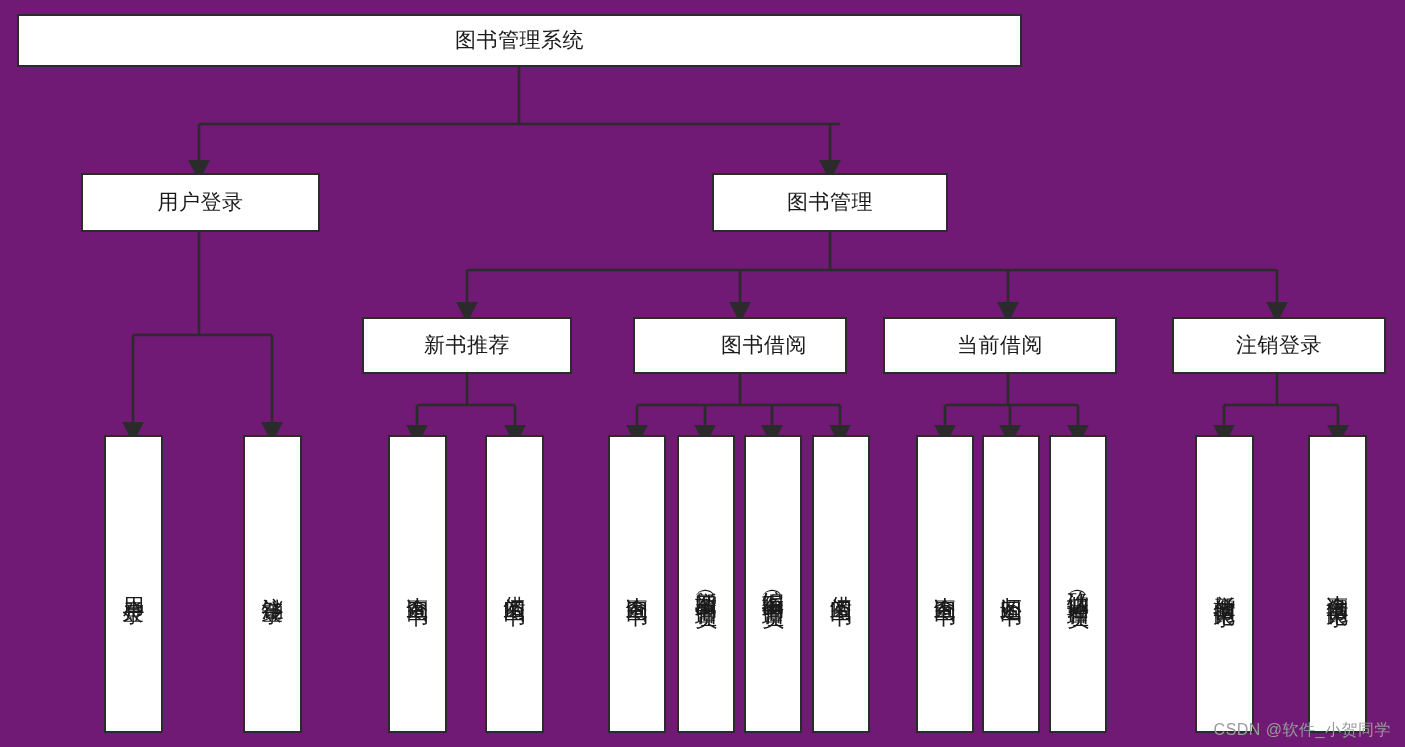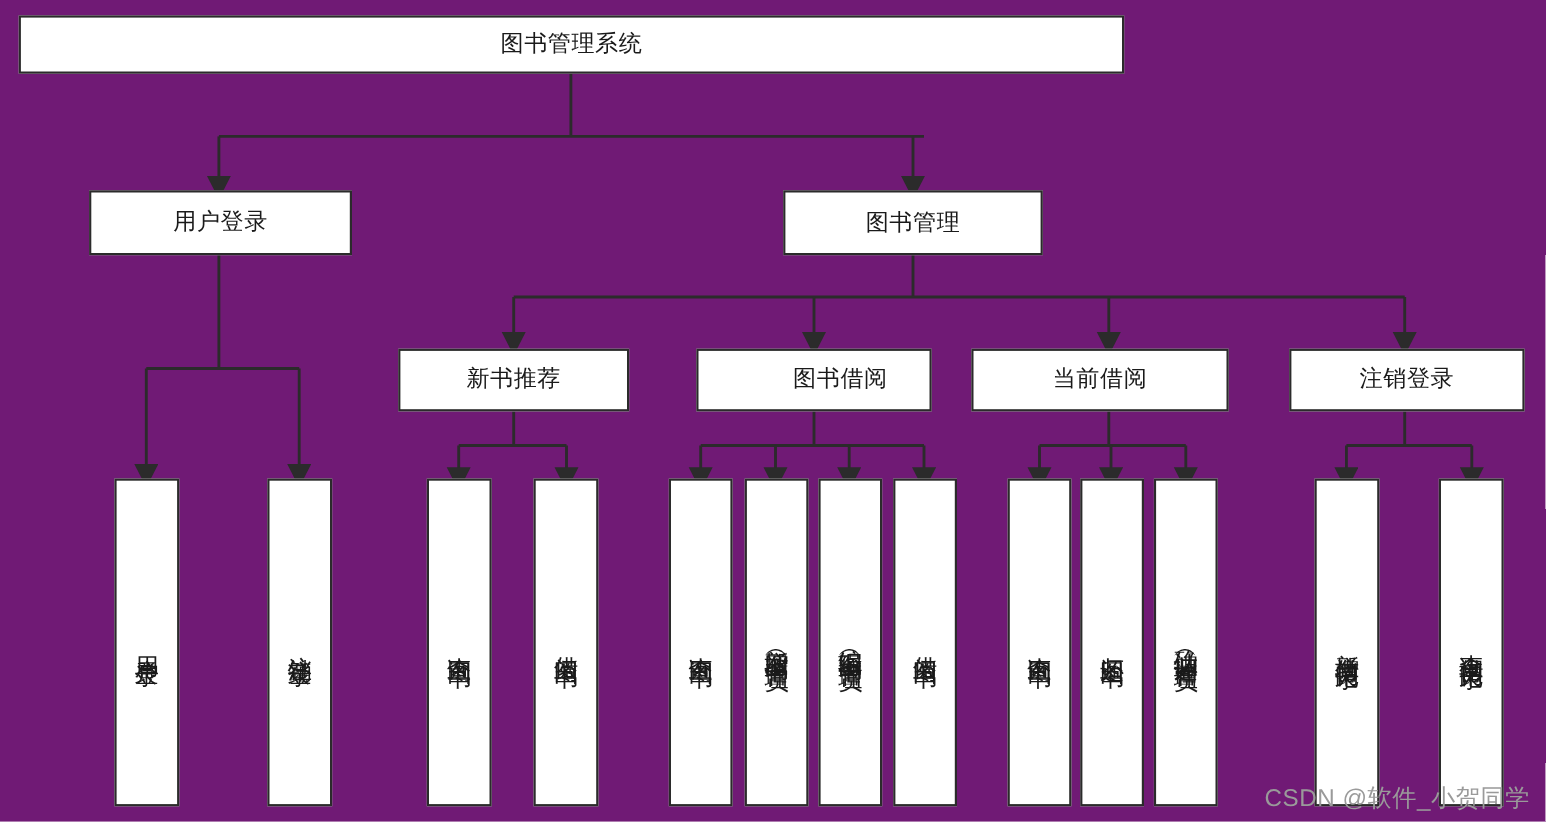--- a/index.html
+++ b/index.html
@@ -48,21 +48,21 @@
     font-size:22px;
     line-height:1.28;
     letter-spacing:2.5px;
     white-space:nowrap;
     color:#1a1a1a;
   }
   #watermark{
     position:absolute;
     right:14px;
     bottom:6px;
-    font-size:22px;
+    font-size:16px;
     color:#9a9a9a;
     z-index:5;
     white-space:nowrap;
     letter-spacing:0.5px;
   }
 </style>
 </head>
 <body>
 
 <div id="canvas">

